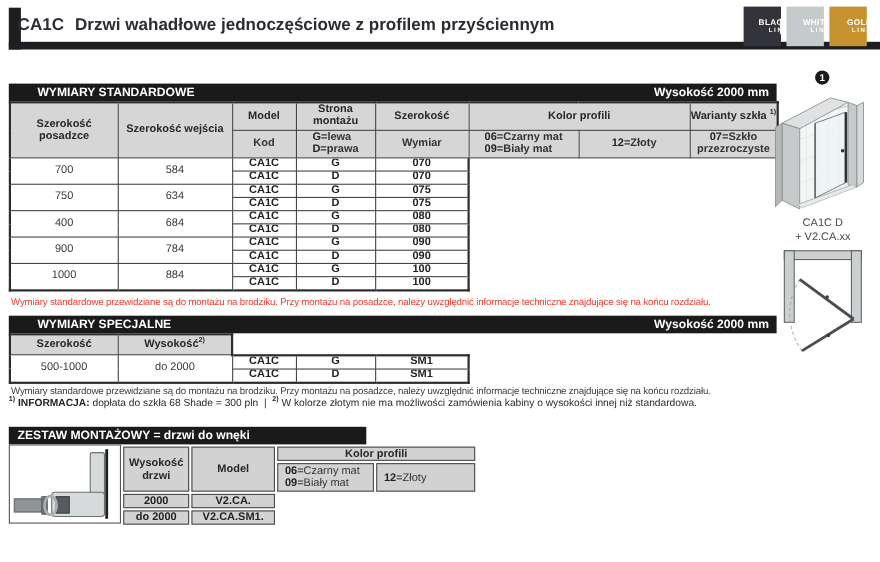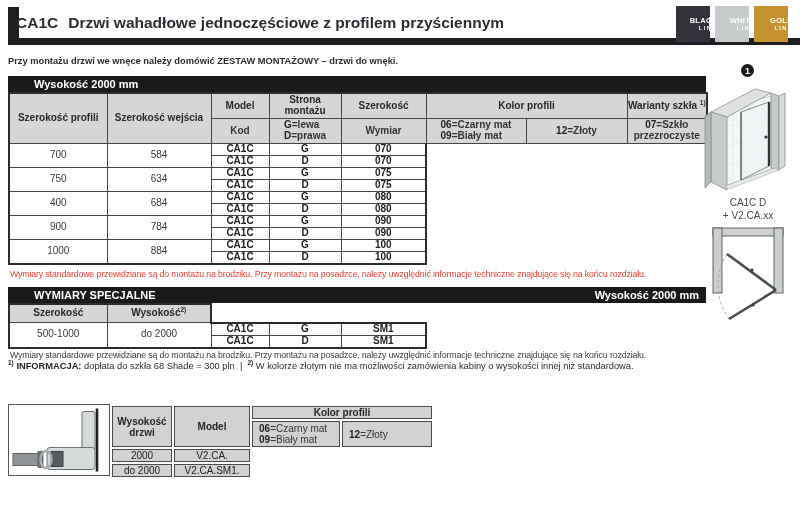--- a/index.html
+++ b/index.html
@@ -45,21 +45,21 @@
   .note-red{color:#ee3d30;}
   .note-gray{color:#3c3c3c;}
   .info-line{position:absolute;left:8px;font-size:9.3px;color:#2b2b30;white-space:nowrap;}
   .info-line b{color:#1f1f24;}
   
   .draw-box{position:absolute;left:8px;top:404px;width:102px;height:72px;border:1px solid #555;box-sizing:border-box;background:#fff;}
   table.ztbl{position:absolute;left:110px;top:404px;border-collapse:separate;border-spacing:2px;table-layout:fixed;font-size:10px;}
   table.ztbl th,table.ztbl td{border:1px solid #4a4a4a;background:#d2d2d2;padding:0 4px;text-align:center;vertical-align:middle;line-height:1.1;box-sizing:border-box;}
   table.ztbl th{font-weight:bold;color:#26262c;}
   table.ztbl td{color:#333;}
-  table.ztbl td.zd{font-weight:normal;color:#202026;height:13px;margin-top:36px;}
+  table.ztbl td.zd{font-weight:bold;color:#202026;height:13px;margin-top:36px;}
   table.ztbl td.zc{text-align:left;padding-left:6px;height:26px;}
   table.ztbl td.zc b,.ztbl td b{color:#222;}
   .zh-kolor{height:13px;}
   
   .num-badge{position:absolute;left:741px;top:64px;width:13px;height:13px;border-radius:50%;
              background:#1a1a1a;color:#fff;font-size:9px;font-weight:bold;display:flex;align-items:center;justify-content:center;}
   .iso-wrap{position:absolute;left:703px;top:82px;width:92px;height:120px;}
   .caption{position:absolute;left:701px;top:197px;width:94px;text-align:center;font-size:10px;color:#46464c;line-height:12.5px;}
   .plan-wrap{position:absolute;left:706px;top:226px;width:92px;height:98px;}
 </style>
@@ -95,40 +95,40 @@
     <div class="badge badge-gold">
       <span class="inner">
           <span class="rule"></span>
         <span class="words">
             <span class="w1">GOLD</span>
             <span class="w2">LINE</span>
           </span>
         </span>
     </div>
   </div>
-  <div class="intro">Przy montażu drzwi we wnęce należy domówić ZESTAW MONTAŻOWY – drzwi do wnęki.</div>
 
   <div class="secbar" style="left:8px;top:76px;width:698px;">
+    <span>WYMIARY STANDARDOWE</span>
     <span>Wysokość 2000 mm</span>
   </div>
 
   <table class="tbl" style="left:8px;top:92px;width:698px;">
     <colgroup>
         <col style="width:98px">
         <col style="width:104px">
         <col style="width:58px">
         <col style="width:72px">
         <col style="width:85px">
         <col style="width:100px">
         <col style="width:101px">
         <col style="width:80px">
       </colgroup>
     <tbody>
         <tr>
-      <th rowspan="2" class="bl2 bt2">Szerokość profili</th>
+      <th rowspan="2" class="bl2 bt2">Szerokość posadzce</th>
       <th rowspan="2" class="bt2">Szerokość wejścia</th>
       <th class="bt2">Model</th>
       <th class="bt2">Strona montażu</th>
       <th class="bt2">Szerokość</th>
       <th colspan="2" class="bt2">Kolor profili</th>
       <th class="bt2 br2"><span>Warianty szkła</span> <sup class="sp">1)</sup></th>
     </tr>
     <tr>
       <th class="sub">Kod</th>
       <th class="sub">
@@ -240,20 +240,23 @@
     </tr>
   </tbody>
     </table>
 
   <div class="note note-gray" style="top:350px;">Wymiary standardowe przewidziane są do montażu na brodziku. Przy montażu na posadzce, należy uwzględnić informacje techniczne znajdujące się na końcu rozdziału.</div>
 
   <div class="info-line" style="top:361px;">
     <b><sup class="sp">1)</sup> <span>INFORMACJA:</span></b><span> dopłata do szkła 68 Shade = 300 pln</span>&nbsp;&nbsp;<span>|</span>&nbsp;&nbsp;<b><sup class="sp">2)</sup></b><span> W kolorze złotym nie ma możliwości zamówienia kabiny o wysokości innej niż standardowa.</span>
   </div>
 
+  <div class="secbar" style="left:8px;top:388px;width:325px;padding-left:8px;">
+    <span>ZESTAW MONTAŻOWY = drzwi do wnęki</span>
+  </div>
 
   <div class="draw-box">
     <svg width="100" height="70" viewBox="0 0 100 69">
       <line x1="88" y1="3" x2="88" y2="66" stroke="#1f1f1f" stroke-width="2.6"></line>
       <rect x="73" y="6" width="13" height="40" rx="2" fill="#d7dadb" stroke="#6b7072" stroke-width="1"></rect>
       <rect x="38" y="42" width="48" height="22" rx="3" fill="#d7dadb" stroke="#6b7072" stroke-width="1"></rect>
       <rect x="42" y="46" width="12" height="15" fill="#565b5f" stroke="#3c4043" stroke-width="1"></rect>
       <rect x="4" y="48" width="27" height="12" fill="#8f9497" stroke="#5e6366" stroke-width="1"></rect>
       <rect x="29" y="46" width="5" height="16" fill="#6f7477" stroke="#54585a" stroke-width="0.8"></rect>
       <ellipse cx="37" cy="54" rx="5.5" ry="8.5" fill="none" stroke="#a9aeb0" stroke-width="2.4"></ellipse>

